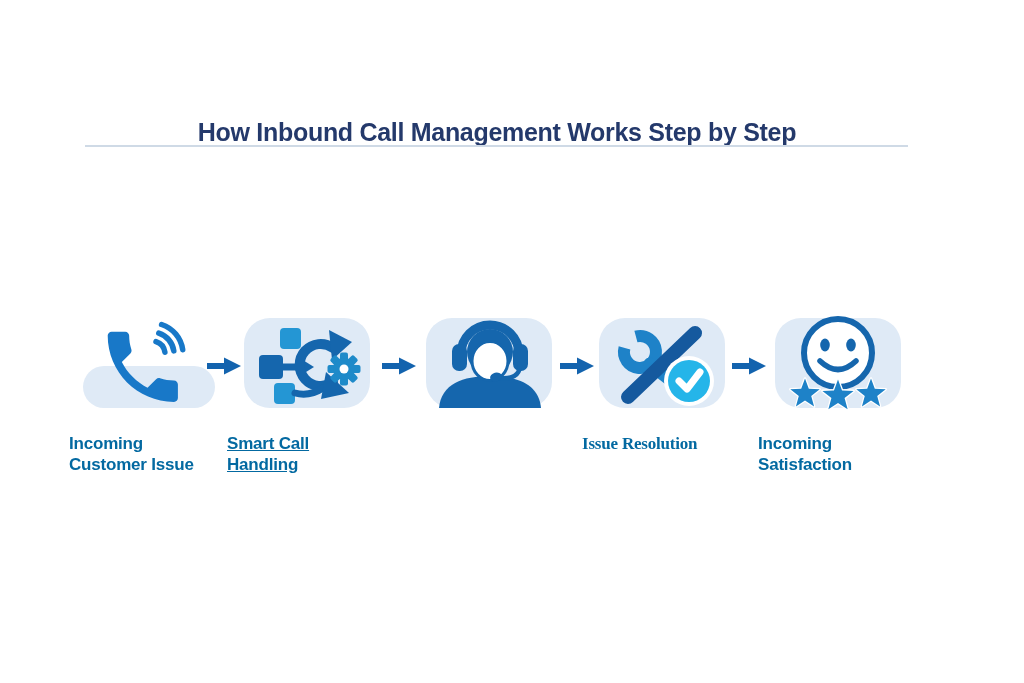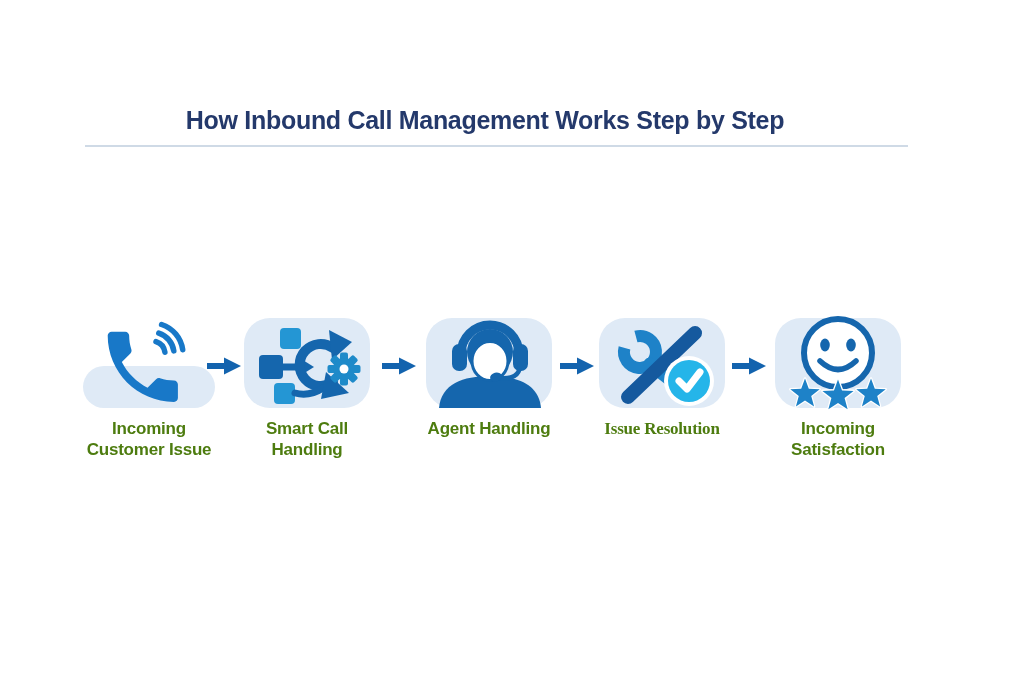--- a/index.html
+++ b/index.html
@@ -1,21 +1,21 @@
 <!DOCTYPE html>
 <html><head>
 <meta charset="utf-8">
 <style>
   html,body{margin:0;padding:0;background:#ffffff;}
   .canvas{
     position:relative;width:1024px;height:683px;background:#ffffff;overflow:hidden;
     font-family:"Liberation Sans","DejaVu Sans",sans-serif;
   }
   .title{
-    position:absolute;left:0;top:106px;width:970px;margin:0;
+    position:absolute;left:0;top:106px;width:970px;margin:12px;
     text-align:center;font-size:25px;font-weight:700;letter-spacing:-0.3px;
     color:#24396b;
   }
   .divider{
     position:absolute;left:85px;top:145px;width:823px;height:2px;background:#cfdae6;
   }
   .box{
     position:absolute;background:#dfeaf6;border-radius:26px;
   }
   .box1{left:83px;top:366px;width:132px;height:42px;border-radius:21px;}
@@ -25,24 +25,24 @@
   .box5{left:775px;top:318px;width:126px;height:90px;}
   .icon{position:absolute;}
   .icon1{left:98px;top:316px;}
   .icon2{left:253px;top:320px;}
   .icon3{left:429px;top:318px;}
   .icon4{left:602px;top:320px;}
   .icon5{left:772px;top:316px;}
   .arrow{position:absolute;top:357px;}
   .arrow1{left:207px;} .arrow2{left:382px;} .arrow3{left:560px;} .arrow4{left:732px;}
   .step-label{
-    position:absolute;top:418px;width:160px;text-align:center;
-    font-size:17px;line-height:21px;font-weight:700;letter-spacing:-0.2px;color:#4d7c0f;
+    position:absolute;top:433px;width:160px;
+    font-size:17px;line-height:21px;font-weight:700;letter-spacing:-0.2px;color:#0369a1;
   }
-  .label1{left:69px;} .label2{left:227px;} .label3{left:409px;} .label4{left:582px;font-family:Liberation Serif, serif;} .label5{left:758px;}
+  .label1{left:69px;} .label2{left:227px;text-decoration:underline;} .label3{left:409px;} .label4{left:582px;font-family:Liberation Serif, serif;} .label5{left:758px;}
 </style>
 </head>
 <body>
 
 <div class="canvas">
 
   <h1 class="title">How Inbound Call Management Works Step by Step</h1>
   <div class="divider"></div>
 
   <div class="box box1"></div>
@@ -100,23 +100,20 @@
   <svg class="icon icon3" width="120" height="90" viewBox="0 0 120 90">
     <path d="M10,90 C12,66 34,58 61,58 C88,58 110,66 112,90 Z" fill="#1566ad"></path>
     <circle cx="61" cy="34" r="23" fill="#1566ad"></circle>
     <path d="M32,36 A29,29 0 0 1 90,36" fill="none" stroke="#1566ad" stroke-width="9"></path>
     <rect x="23" y="26" width="15" height="27" rx="7" fill="#1566ad"></rect>
     <rect x="84" y="26" width="15" height="27" rx="7" fill="#1566ad"></rect>
     <ellipse cx="61" cy="43" rx="18" ry="19.5" fill="#ffffff" stroke="#1566ad" stroke-width="3"></ellipse>
     <path d="M91,48 Q90,62 70,60" fill="none" stroke="#1566ad" stroke-width="4.5" stroke-linecap="round"></path>
     <ellipse cx="67" cy="59" rx="6" ry="4.5" fill="#1566ad" transform="rotate(-14 67 59)"></ellipse>
   </svg>
-  <div class="step-label label3">
-    <div>Agent Handling</div>
-  </div>
 
   <svg class="arrow arrow3" width="34" height="18" viewBox="0 0 34 18">
     <path d="M0,6 H17 V0.5 L34,9 L17,17.5 V12 H0 Z" fill="#1363ae"></path>
   </svg>
 
   <div class="box box4"></div>
   <svg class="icon icon4" width="120" height="88" viewBox="0 0 120 88">
     <g>
       <path d="M33.9,16.5 A16,16 0 1 1 22.5,27.9" fill="none" stroke="#1e82c8" stroke-width="12"></path>
       <path d="M48,44 L70,61" stroke="#1e82c8" stroke-width="13" stroke-linecap="round"></path>

